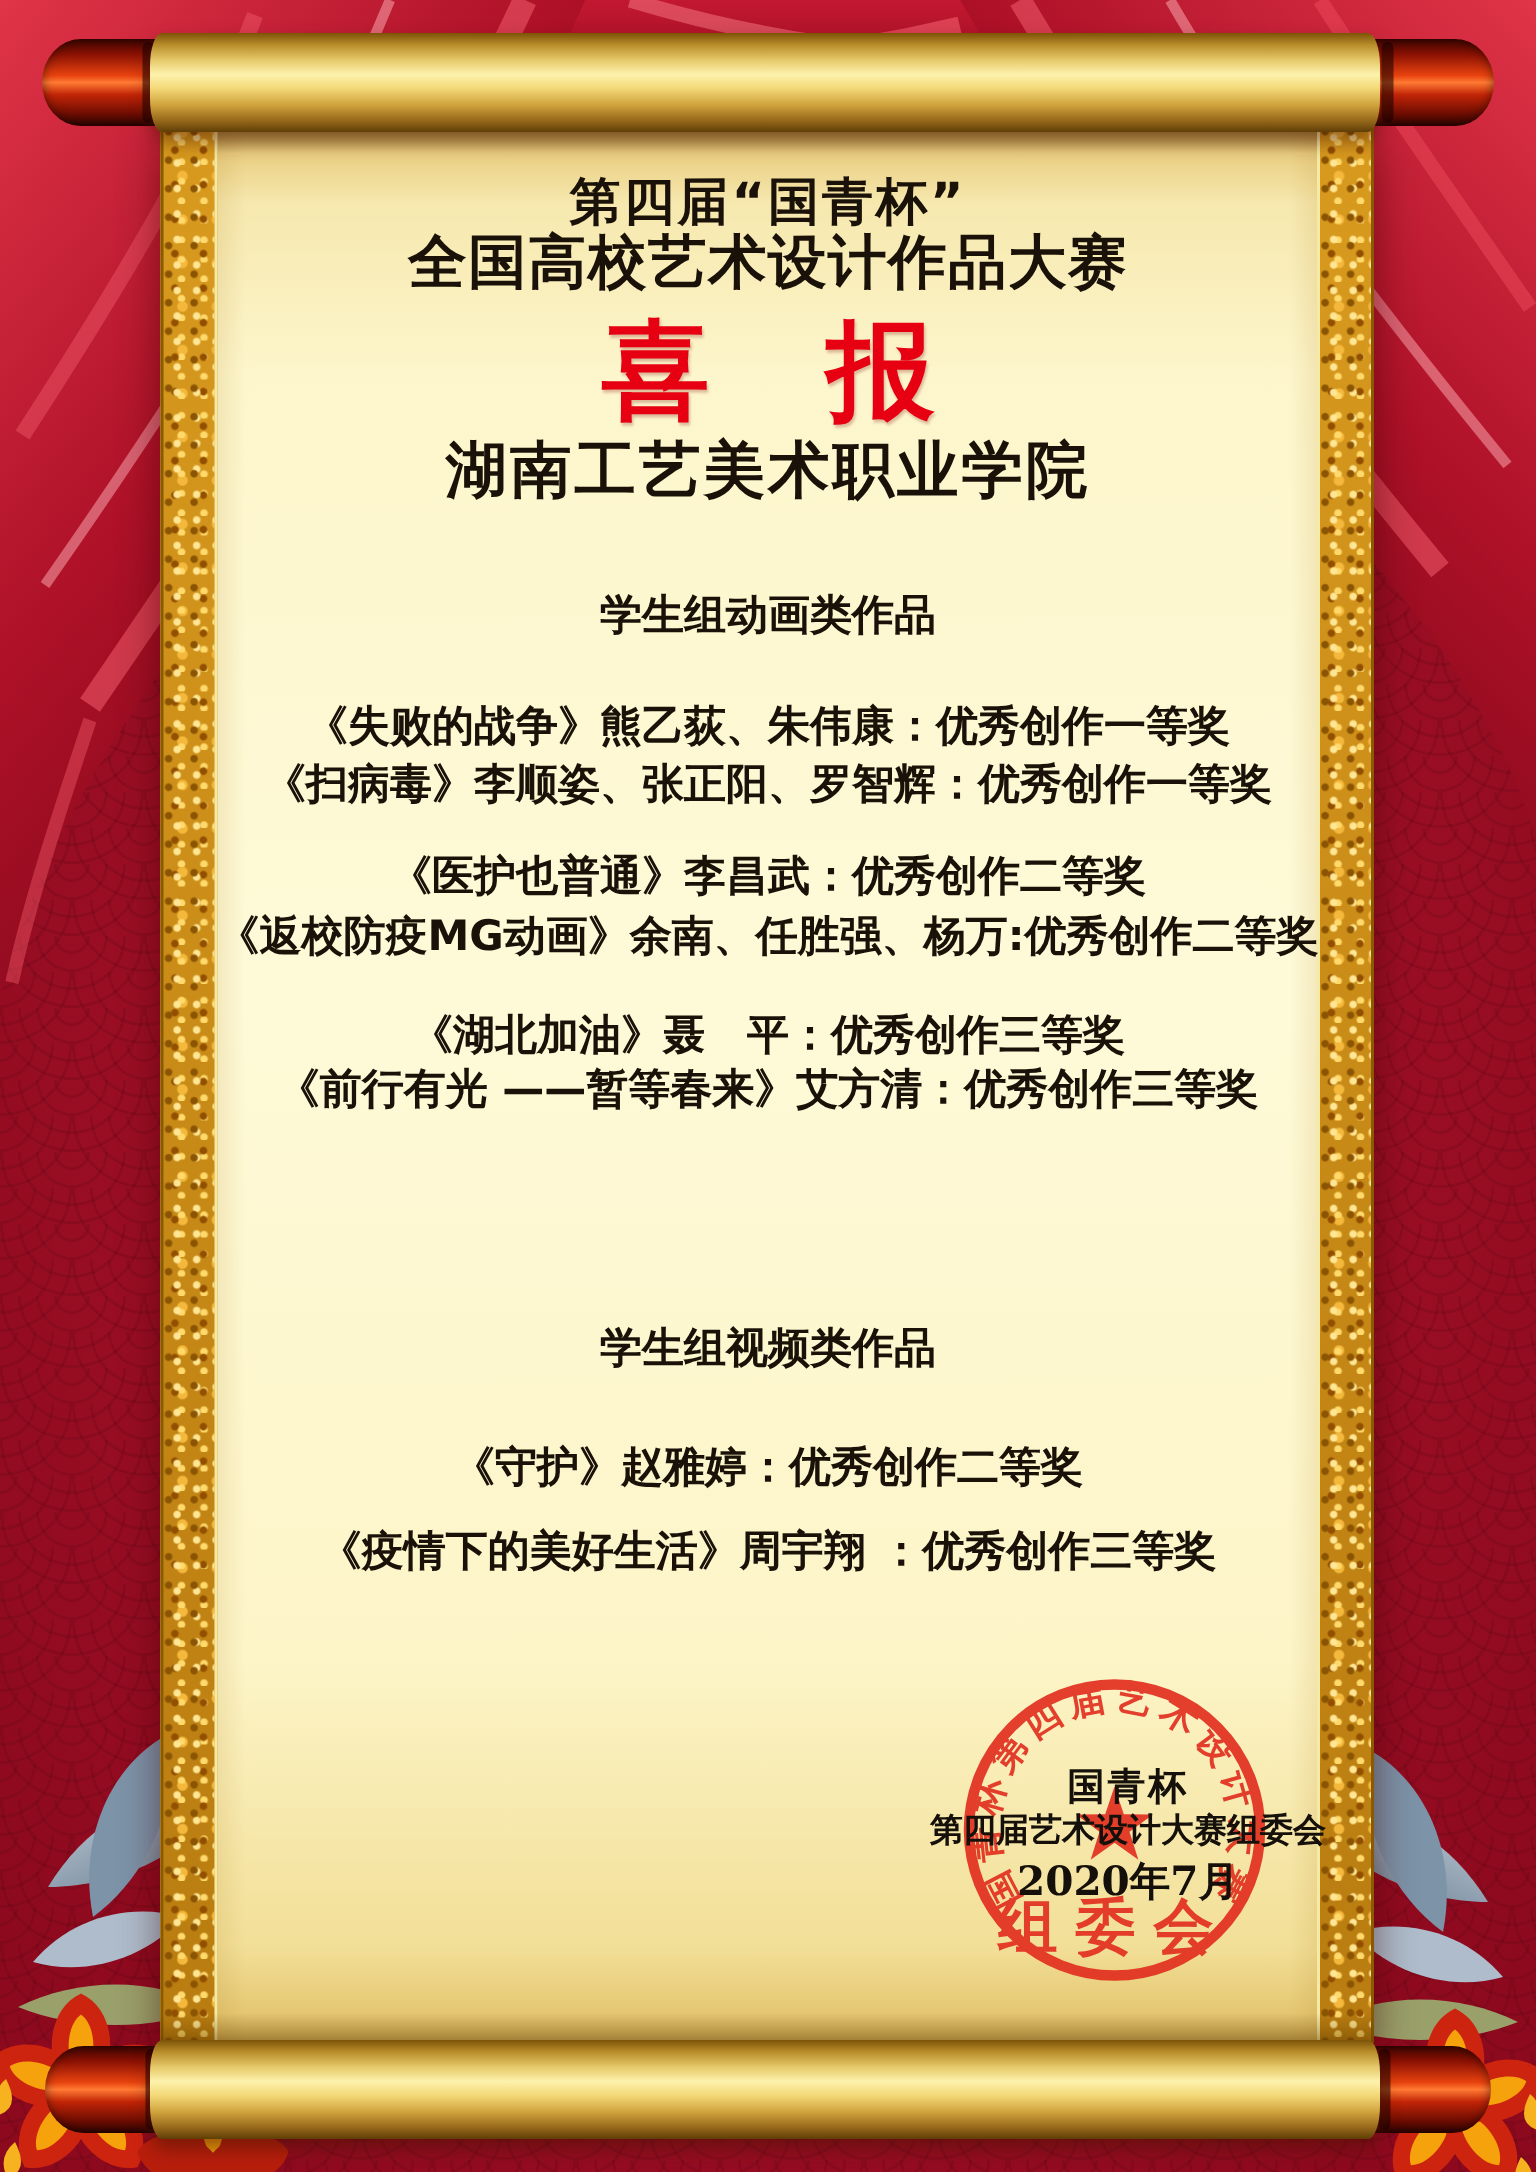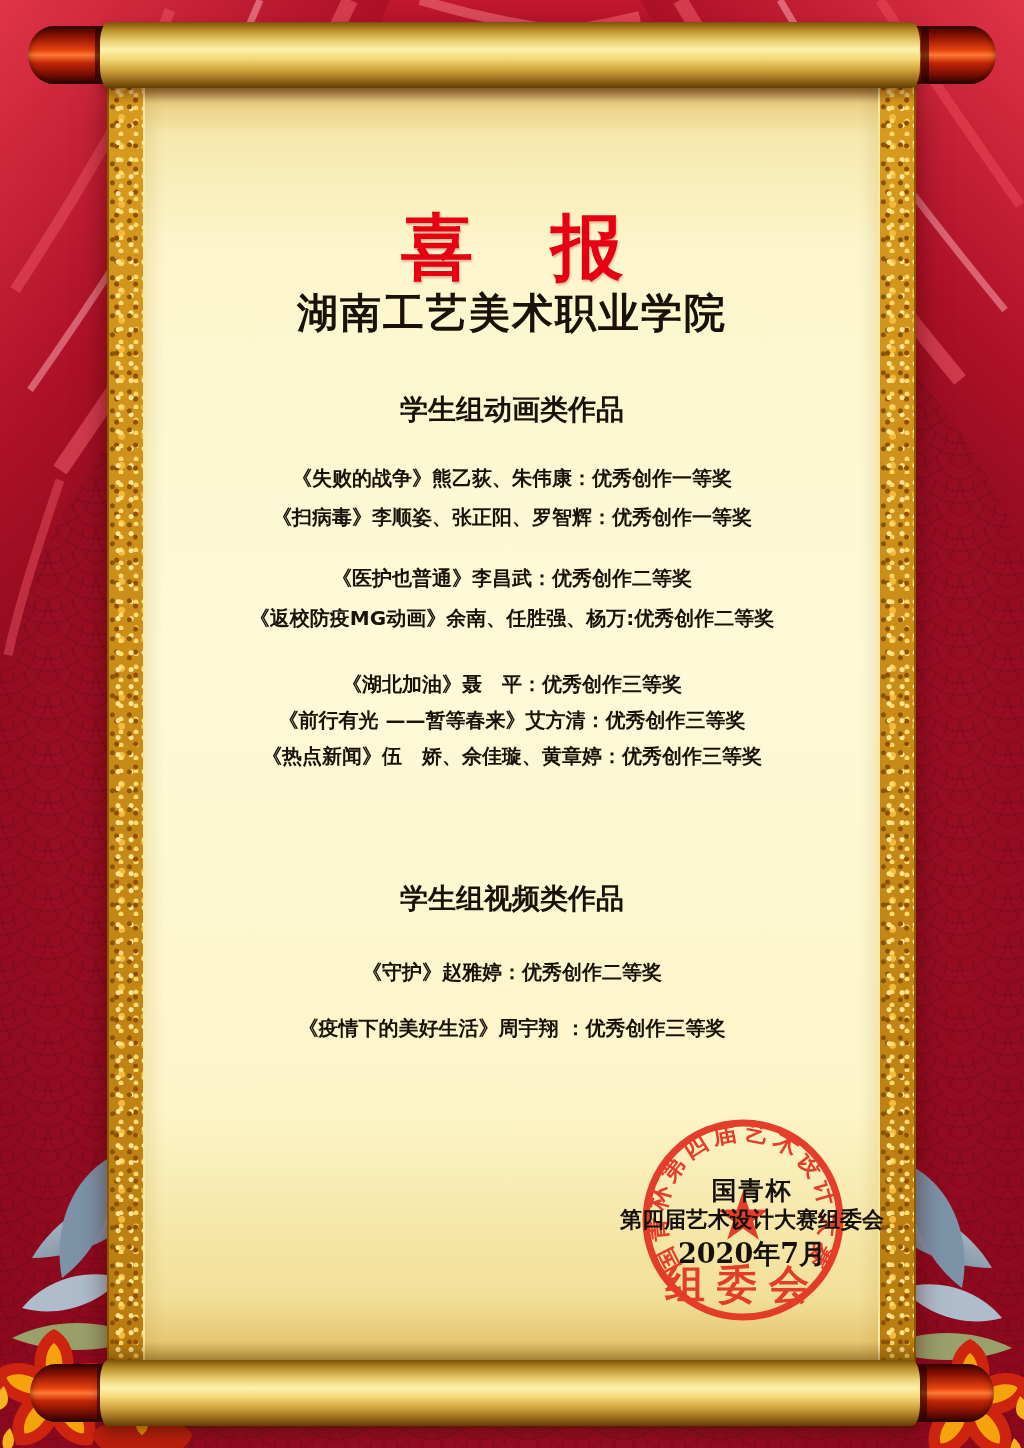--- a/index.html
+++ b/index.html
@@ -54,21 +54,21 @@
   
   .content{position:absolute;inset:0;z-index:4;}
   .tline{position:absolute;left:140px;width:744px;text-align:center;white-space:nowrap;
       color:#1a1208;font-weight:700;line-height:1.25;}
   .t-header1{top:114px;font-size:34px;letter-spacing:2px;}
   .t-header2{top:152px;font-size:39px;letter-spacing:1px;}
   .t-xibao{top:202px;font-size:72px;color:#e60012;letter-spacing:78px;transform:translateX(39px);
       text-shadow:1px 2px 2px rgba(120,0,0,.25);}
   .t-school{top:288px;font-size:41px;letter-spacing:2px;}
   .t-heading{font-size:28px;}
-  .t-award{font-size:20px;}
+  .t-award{font-size:28px;}
   .y-hanim{top:392px;} .y-l1{top:466px;} .y-l2{top:505px;} .y-l3{top:566px;}
   .y-l4{top:606px;} .y-l5{top:672px;} .y-l6{top:708px;} .y-l7{top:744px;}
   .y-hvid{top:881px;} .y-l8{top:948px;margin-top:12px;} .y-l9{top:1016px;}
   
   .sig{position:absolute;left:582px;width:340px;text-align:center;z-index:6;
       color:#15100a;font-weight:700;white-space:nowrap;}
   .sig1{top:1174px;font-size:25px;letter-spacing:2px;}
   .sig2{top:1205px;font-size:22px;}
   .sig3{top:1236px;font-size:27px;font-family:"DejaVu Serif",serif;font-weight:700;}
   .stamp{position:absolute;left:623px;top:1100px;z-index:5;opacity:.92;}
@@ -192,31 +192,32 @@
     <path d="M12,248 q-12,10 -5,24 q15,-5 5,-24Z" fill="#f6b31f"></path>
     <path d="M18,290 q-12,10 -5,24 q15,-5 5,-24Z" fill="#f6b31f"></path>
   </svg>
 
   <div class="paper">
     <div class="brocade bleft"></div>
     <div class="brocade bright"></div>
   </div>
 
   <div class="content">
+    <div class="tline t-header1">第四届“国青杯”</div>
+    <div class="tline t-header2">全国高校艺术设计作品大赛</div>
     <div class="tline t-xibao">喜报</div>
     <div class="tline t-school">湖南工艺美术职业学院</div>
 
     <div class="tline t-heading y-hanim">学生组动画类作品</div>
     <div class="tline t-award y-l1">《失败的战争》熊乙荻、朱伟康：优秀创作一等奖</div>
     <div class="tline t-award y-l2">《扫病毒》李顺姿、张正阳、罗智辉：优秀创作一等奖</div>
     <div class="tline t-award y-l3">《医护也普通》李昌武：优秀创作二等奖</div>
     <div class="tline t-award y-l4">《返校防疫MG动画》余南、任胜强、杨万:优秀创作二等奖</div>
     <div class="tline t-award y-l5">《湖北加油》聂　平：优秀创作三等奖</div>
     <div class="tline t-award y-l6">《前行有光 ——暂等春来》艾方清：优秀创作三等奖</div>
-    <div class="tline t-award y-l7">《热点新闻》伍　娇、佘佳璇、黄章婷：优秀创作三等奖</div>
 
     <div class="tline t-heading y-hvid">学生组视频类作品</div>
     <div class="tline t-award y-l8">《守护》赵雅婷：优秀创作二等奖</div>
     <div class="tline t-award y-l9">《疫情下的美好生活》周宇翔 ：优秀创作三等奖</div>
   </div>
 
   <svg class="stamp" width="240" height="240" viewBox="0 0 240 240">
     <circle cx="120" cy="120" r="97" fill="none" stroke="#e23020" stroke-width="7"></circle>
     <path id="arcpath" d="M75.3,181.9 A78,78 0 1 1 164.7,181.9" fill="none"></path>
     <text font-size="24" letter-spacing="5">

